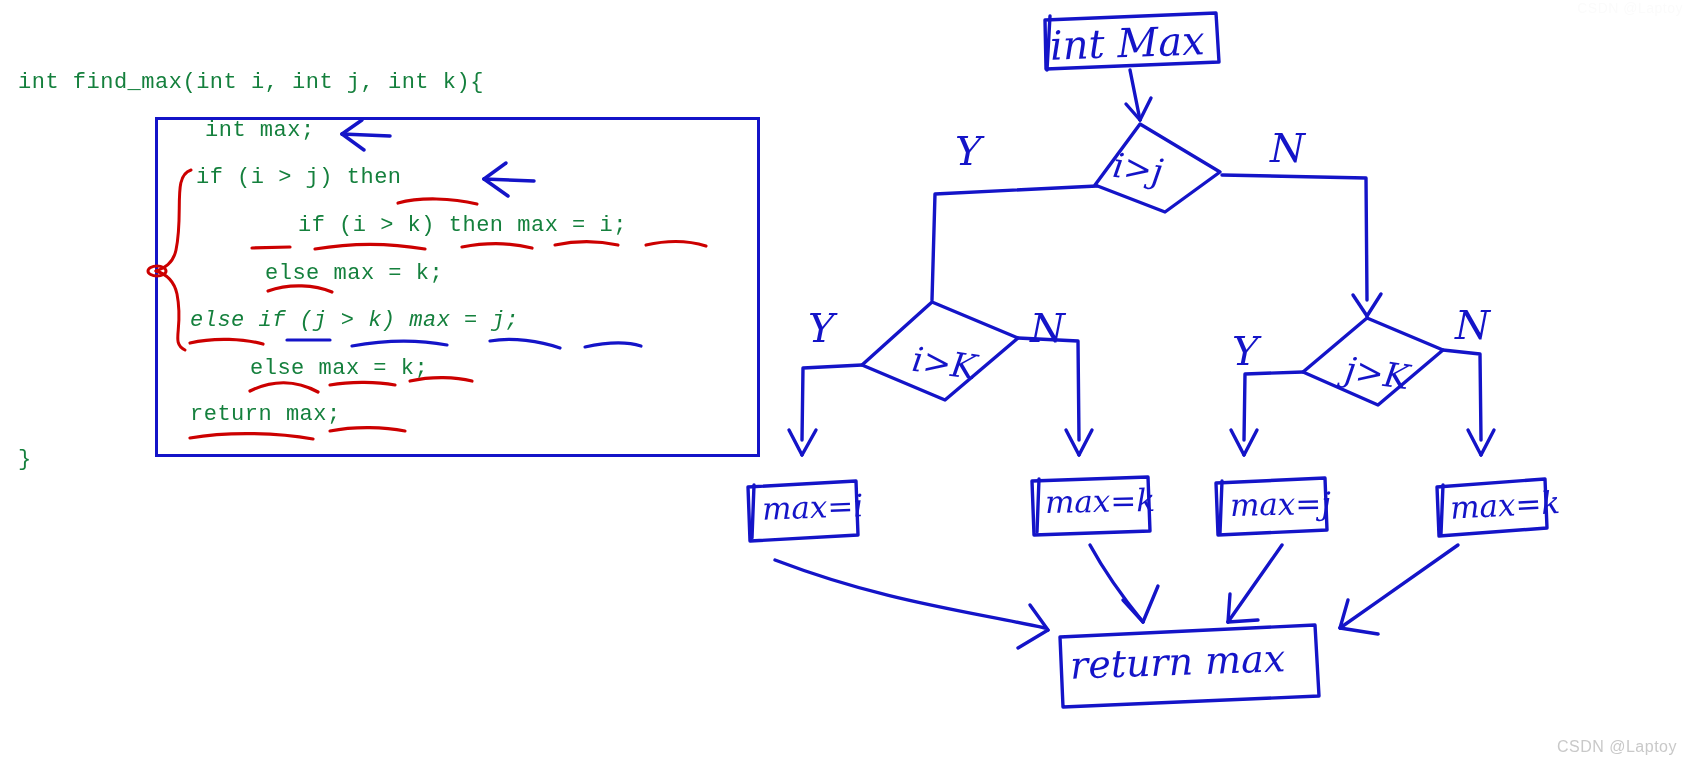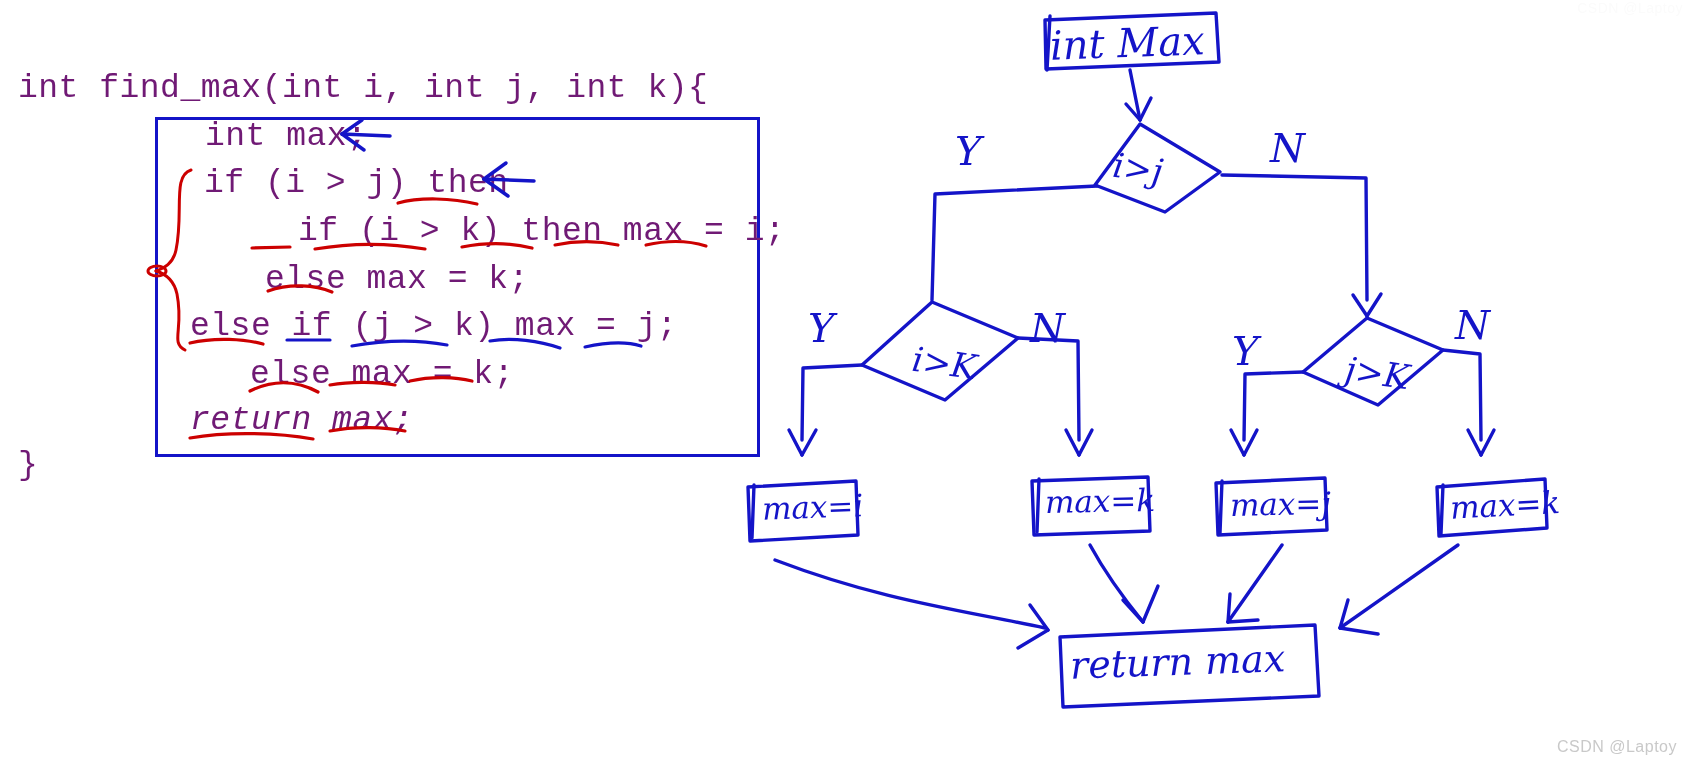--- a/index.html
+++ b/index.html
@@ -24,33 +24,33 @@
   .code-area {
     position: absolute;
     left: 0px;
     top: 0px;
     width: 840px;
     height: 768px;
   }
   .code-line {
     position: absolute;
     font-family: "Liberation Mono", "DejaVu Sans Mono", monospace;
-    font-size: 33px;
+    font-size: 22px;
     letter-spacing: 0.5px;
-    color: #701a75;
+    color: #15803d;
     white-space: pre;
   }
   .sig   { left: 18px;  top: 70px;  }
   .l1    { left: 205px; top: 118px; }
-  .l2    { left: 204px; top: 165px; text-align: right; }
+  .l2    { left: 196px; top: 165px; text-align: right; }
   .l3    { left: 250px; top: 213px; margin-left: 48px; }
   .l4    { left: 265px; top: 261px; }
-  .l5    { left: 190px; top: 308px; }
+  .l5    { left: 190px; top: 308px; font-style: italic; }
   .l6    { left: 250px; top: 356px; }
-  .l7    { left: 190px; top: 402px; font-style: italic; }
+  .l7    { left: 190px; top: 402px; }
   .closebrace { left: 18px; top: 447px; }
 
   
   .code-box {
     position: absolute;
     left: 155px;
     top: 117px;
     width: 605px;
     height: 340px;
     border: 3px solid #1414c8;

